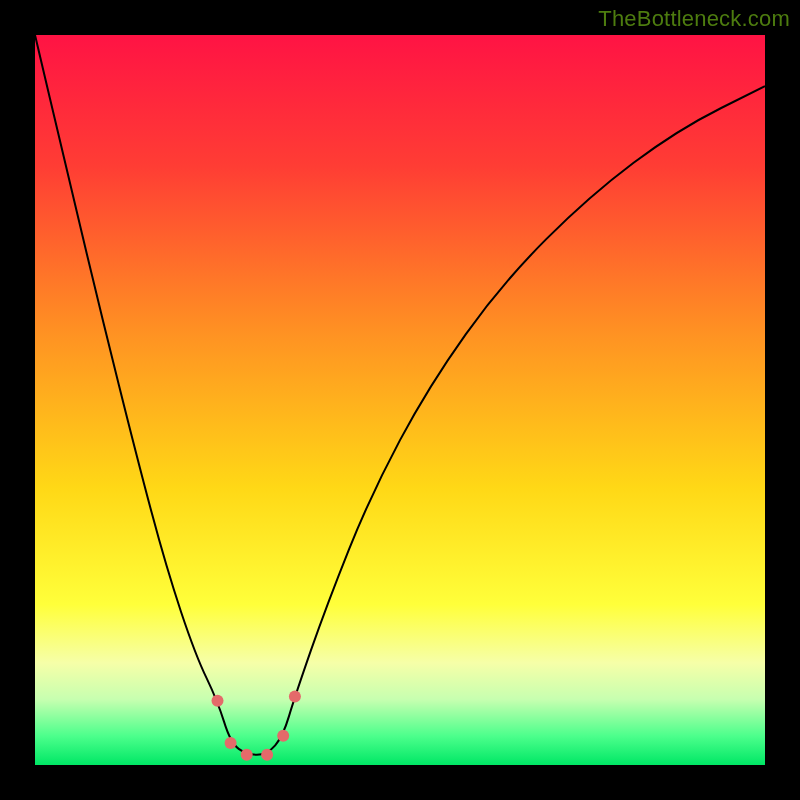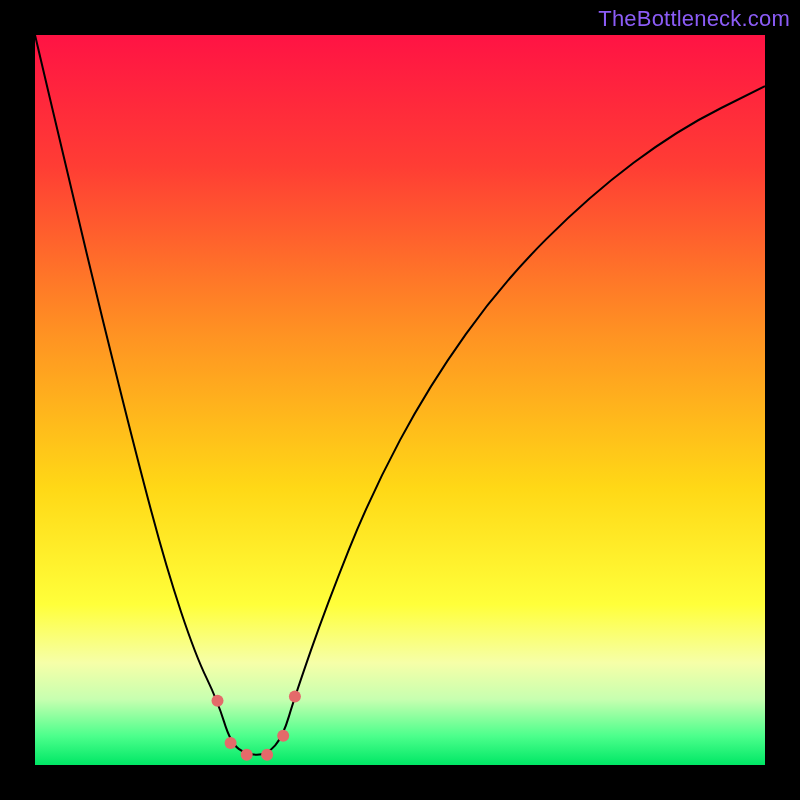--- a/index.html
+++ b/index.html
@@ -22,21 +22,21 @@
     width: 730px;
     height: 730px;
     
   }
   .watermark {
     position: absolute;
     top: 6px;
     right: 10px;
     font-size: 22px;
     font-weight: 500;
-    color: #8b5cf6;
+    color: #4d7c0f;
     letter-spacing: 0.2px;
   }
   svg.curve {
     position: absolute;
     left: 35px;
     top: 35px;
     width: 730px;
     height: 730px;
     overflow: visible;
   }

